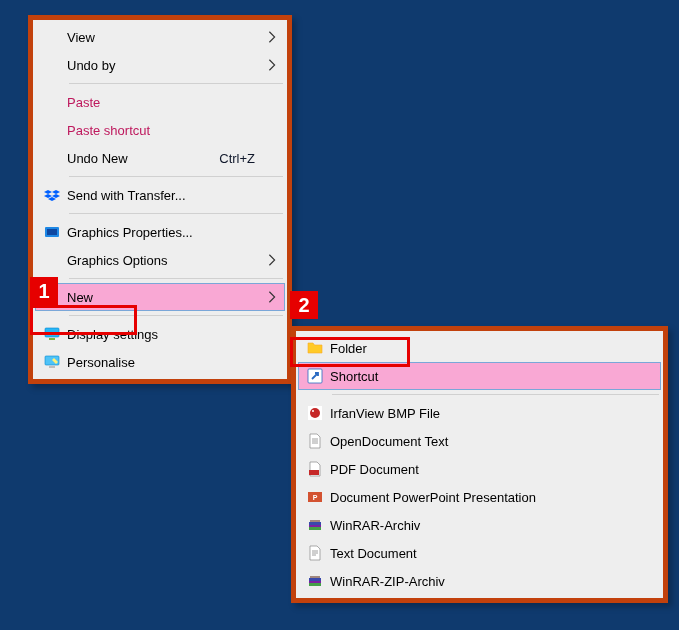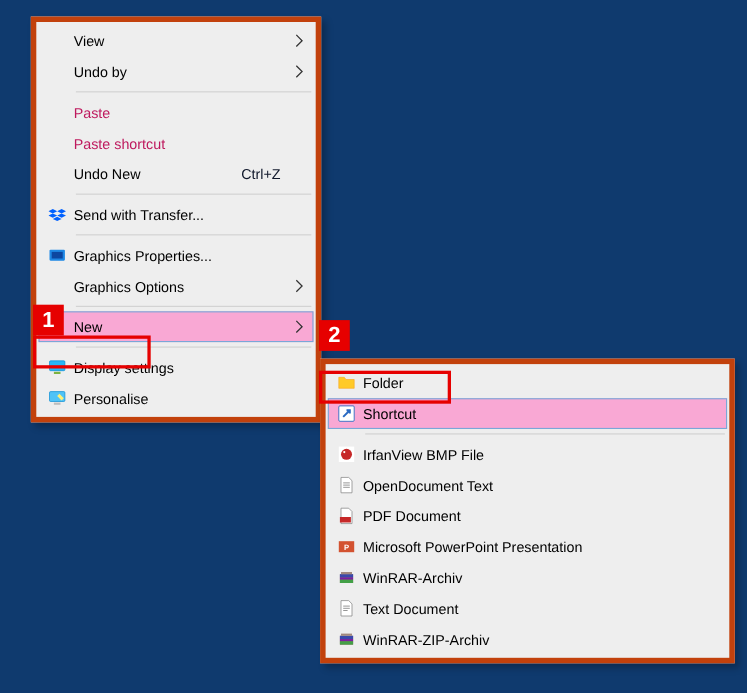--- a/index.html
+++ b/index.html
@@ -309,21 +309,21 @@
     <span class="label">PDF Document</span>
   </div>
 
   <div class="menu-item">
     <span class="icon-slot">
       <svg class="ico" viewBox="0 0 16 16">
         <rect x="1" y="3" width="14" height="10" fill="#d35230"></rect>
         <text x="8" y="11" font-size="7" text-anchor="middle" fill="#fff" font-family="Arial" font-weight="bold">P</text>
       </svg>
     </span>
-    <span class="label">Microsoft PowerPoint Presentation</span>
+    <span class="label">Document PowerPoint Presentation</span>
   </div>
 
   <div class="menu-item">
     <span class="icon-slot">
       <svg class="ico" viewBox="0 0 16 16">
         <rect x="2" y="5" width="12" height="8" fill="#8d6e63"></rect>
         <rect x="2" y="5" width="12" height="3" fill="#3949ab"></rect>
         <rect x="2" y="8" width="12" height="2" fill="#7b1fa2"></rect>
         <rect x="2" y="10" width="12" height="3" fill="#43a047"></rect>
         <rect x="3" y="3" width="10" height="2" fill="#a1887f"></rect>

